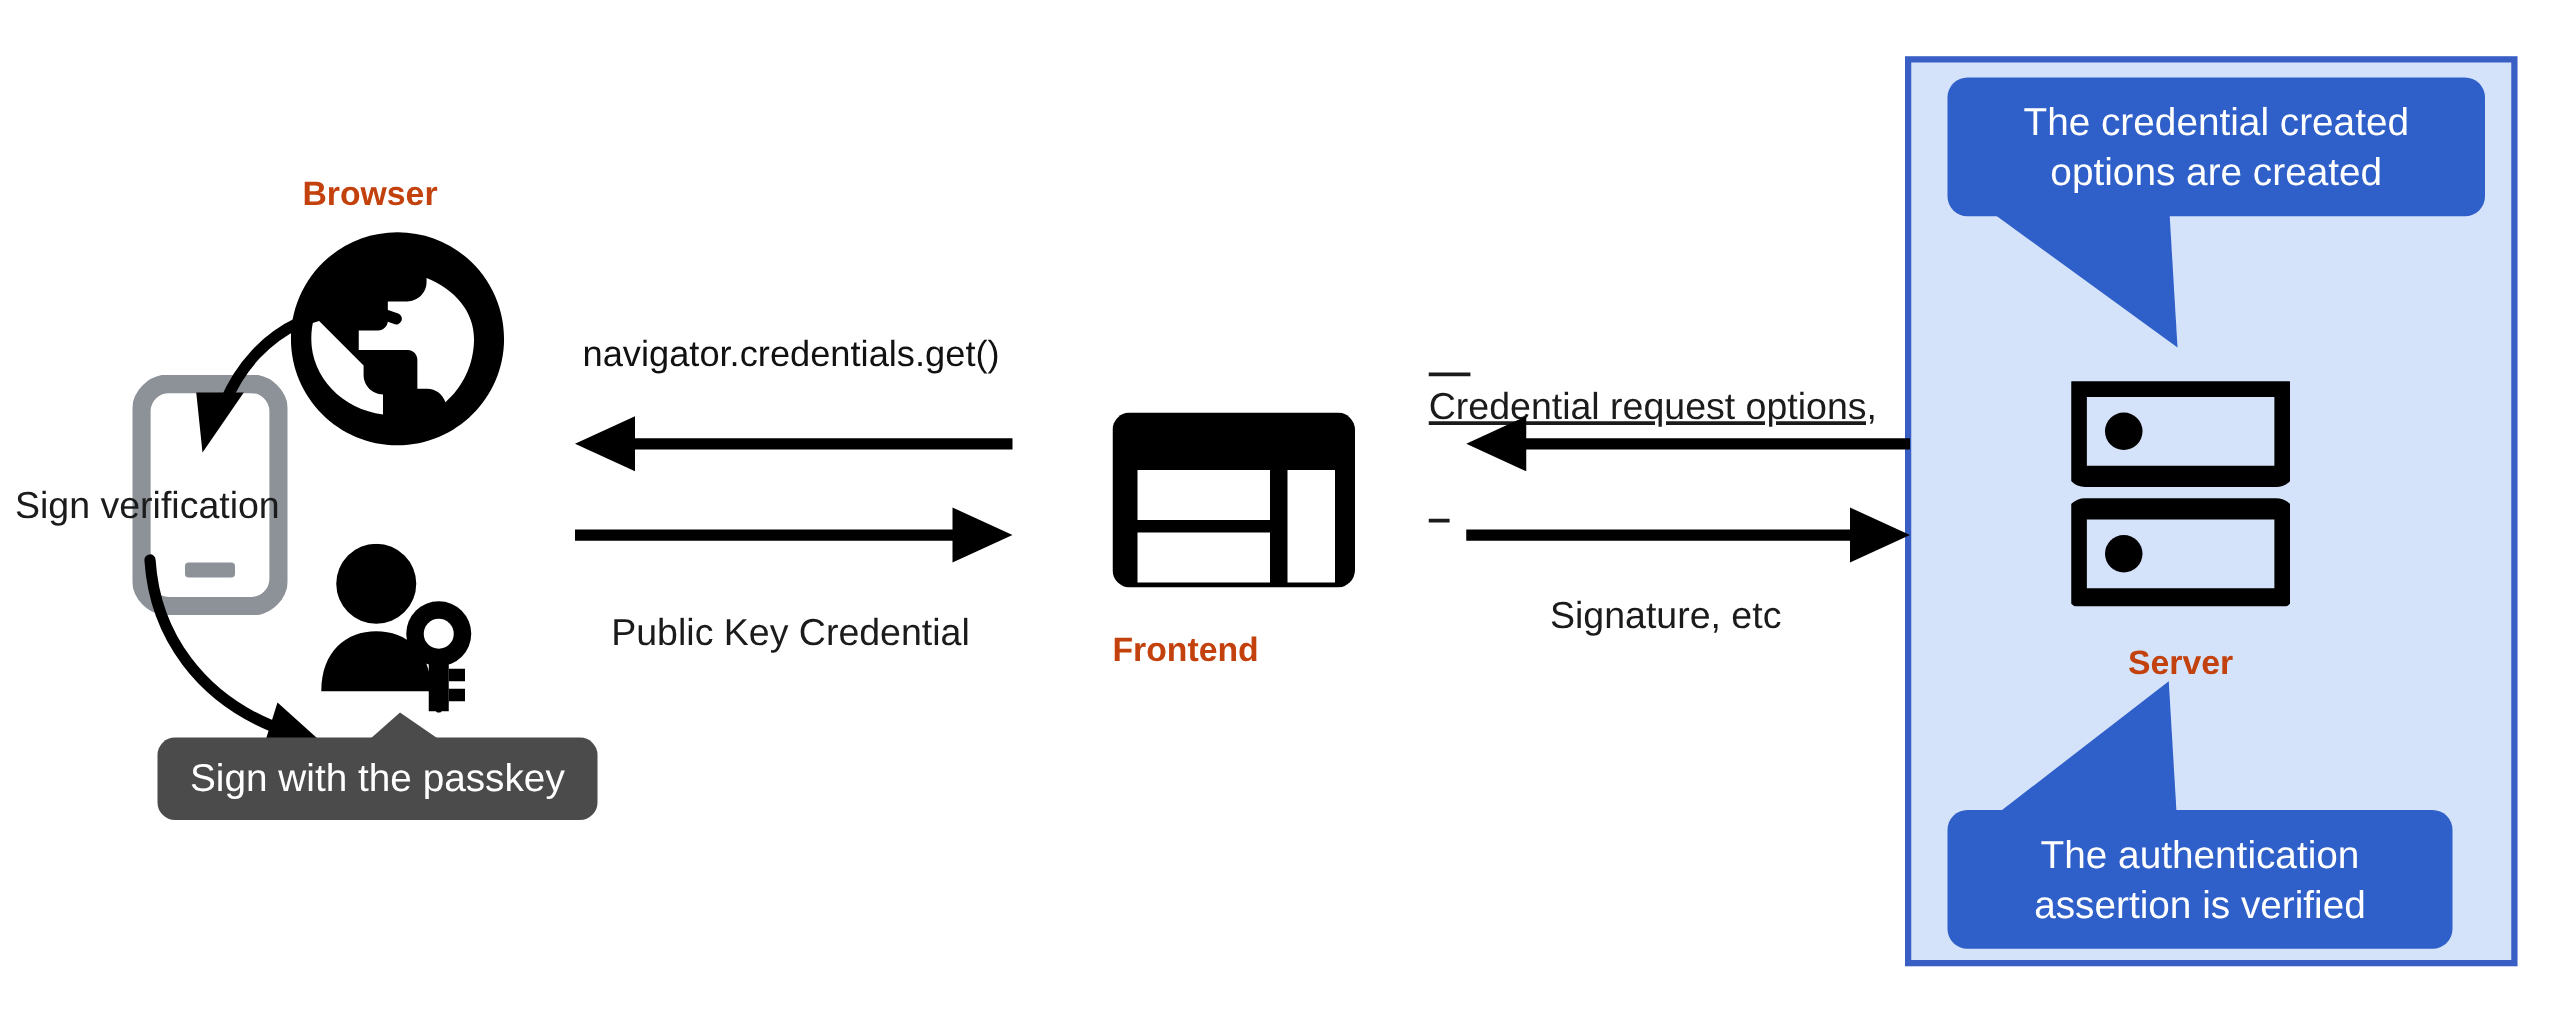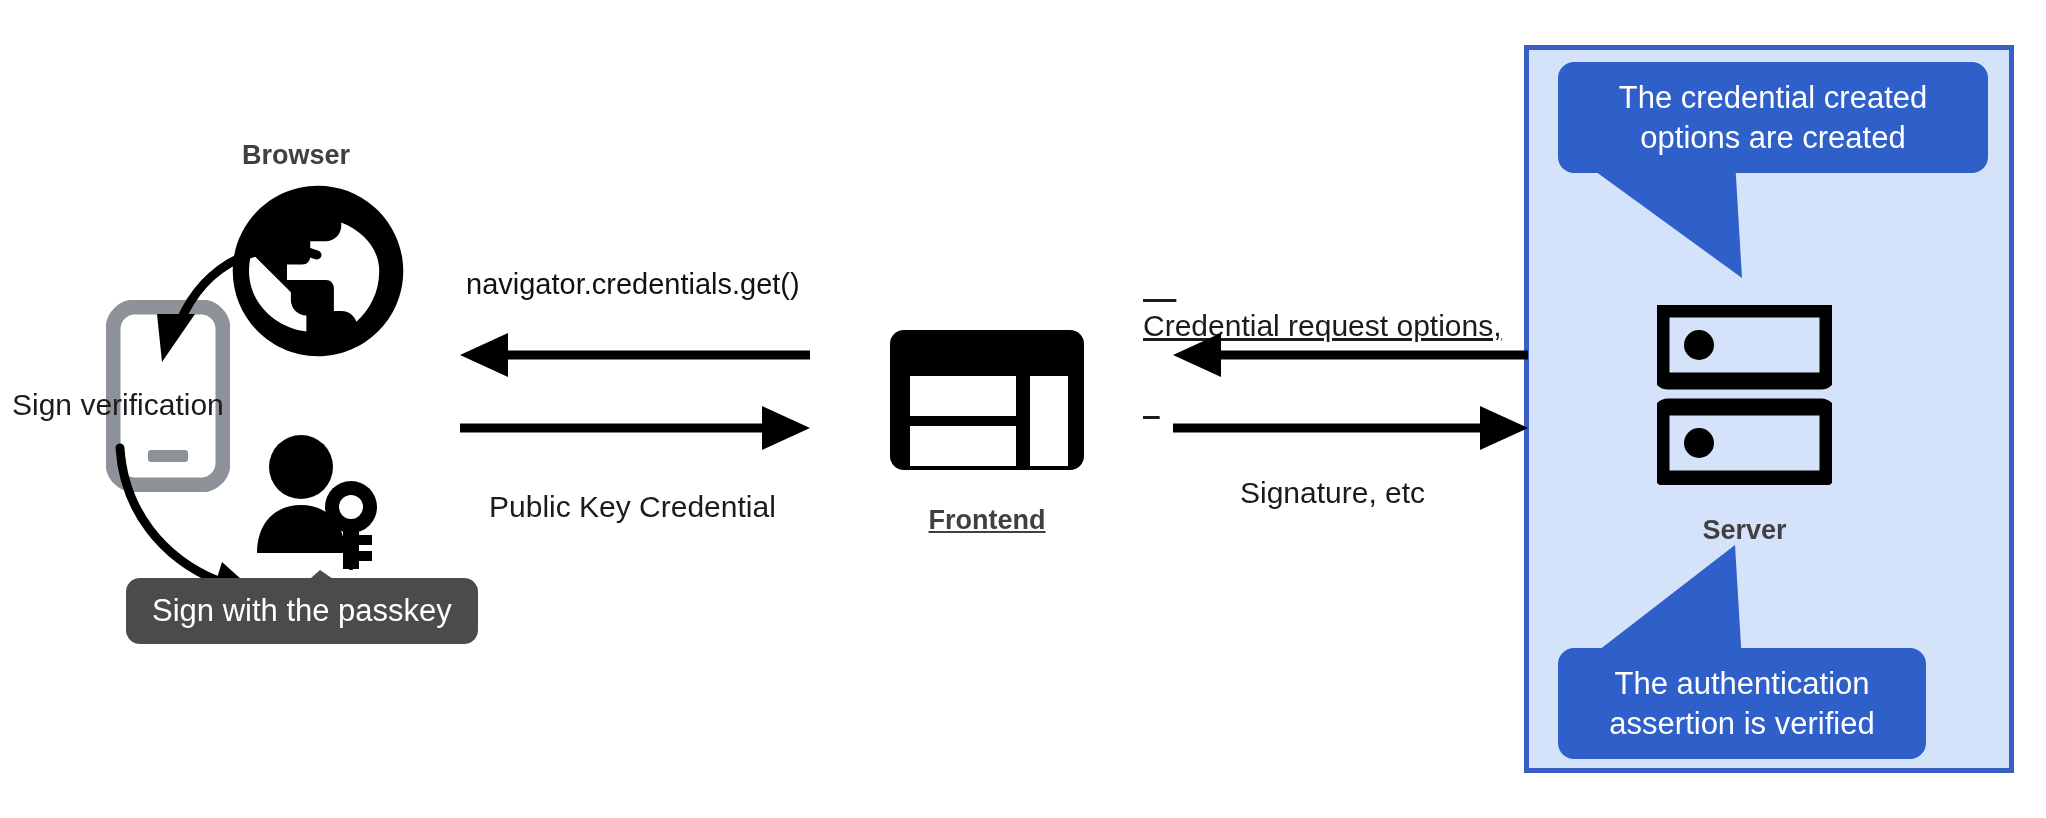--- a/index.html
+++ b/index.html
@@ -25,21 +25,21 @@
     font-family: "Liberation Sans", sans-serif;
     font-size: 30px;
     color: #1b1b1b;
     line-height: 1.3;
     white-space: pre;
   }
   .label-bold {
     font-family: "Liberation Sans", sans-serif;
     font-size: 27px;
     font-weight: bold;
-    color: #404040;
+    color: #c2410c;
     white-space: nowrap;
   }
   .label-mono {
     font-family: Liberation Sans, sans-serif;
     font-size: 29px;
     color: #111111;
     white-space: nowrap;
   }
 
   
@@ -93,21 +93,21 @@
 
   <svg class="tail-svg" style="left:1560px; top:545px; width:260px; height:120px;" viewBox="0 0 260 120">
     <polygon points="175,0 182,118 28,118 30,112" fill="#2f5fc8"></polygon>
   </svg>
 
   <div class="abs callout-blue" style="left:1558px; top:62px; width:430px;">
     <div>The credential created</div>
     <div>options are created</div>
   </div>
 
-  <div class="abs callout-blue" style="left:1558px; top:648px; width:368px;">
+  <div class="abs callout-blue" style="left:1558px; top:648px; width:404px;">
     <div>The authentication</div>
     <div>assertion is verified</div>
   </div>
 
   <div class="abs" style="left:1657px; top:305px;">
     <svg class="icon-svg" width="175" height="180" viewBox="0 0 175 180">
       <rect x="4" y="4" width="167" height="72" rx="7" ry="7" fill="none" stroke="#000000" stroke-width="17"></rect>
       <circle cx="42" cy="40" r="15" fill="#000000"></circle>
       <rect x="4" y="102" width="167" height="72" rx="7" ry="7" fill="none" stroke="#000000" stroke-width="17"></rect>
       <circle cx="42" cy="138" r="15" fill="#000000"></circle>
@@ -117,21 +117,21 @@
   <div class="abs label-bold" style="left:1657px; top:515px; width:175px; text-align:center;">Server</div>
 
   <div class="abs" style="left:890px; top:330px;">
     <svg class="icon-svg" width="194" height="140" viewBox="0 0 194 140">
       <rect x="0" y="0" width="194" height="140" rx="14" ry="14" fill="#000000"></rect>
       <rect x="20" y="46" width="106" height="40" fill="#ffffff"></rect>
       <rect x="20" y="96" width="106" height="40" fill="#ffffff"></rect>
       <rect x="140" y="46" width="38" height="90" fill="#ffffff"></rect>
     </svg>
   </div>
-  <div class="abs label-bold" style="left:890px; top:505px; width:194px; text-align:center;text-decoration:underline;">Frontend</div>
+  <div class="abs label-bold" style="left:890px; top:505px; width:194px; text-align:left;">Frontend</div>
 
   <div class="abs label-bold" style="left:206px; top:140px; width:180px; text-align:center;">Browser</div>
 
   <div class="abs" style="left:225px; top:178px;">
     <svg class="icon-svg" width="186" height="186" viewBox="0 0 48 48">
       <path fill="#000000" d="M24 2C11.85 2 2 11.85 2 24s9.85 22 22 22 22-9.85 22-22S36.15 2 24 2z
         M6.2 24c0-1.62.23-3.18.64-4.67L17 29.5v2c0 2.2 1.8 4 4 4v4.13C12.7 38.6 6.2 32.03 6.2 24z
         M33.9 37.1c-.52-1.62-2-2.8-3.8-2.8h-2v-6c0-1.1-.9-2-2-2H16v-4h4c1.1 0 2-.9 2-2v-4h4c2.2 0 4-1.8 4-4v-.82
         C35.86 13.8 39.8 18.45 39.8 24c0 5.42-2.42 10.08-5.9 13.1z"></path>
     </svg>
@@ -168,21 +168,21 @@
         <polygon points="88,126 104,126 96,137"></polygon>
       </g>
       <circle cx="96" cy="72" r="12" fill="#ffffff"></circle>
     </svg>
   </div>
 
   <svg class="tail-svg" style="left:250px; top:570px; width:180px; height:70px;" viewBox="0 0 180 70">
     <polygon points="70,0 160,62 0,62" fill="#4b4b4b"></polygon>
   </svg>
 
-  <div class="abs callout-dark" style="left:126px; top:578px;">Sign with the passkey</div>
+  <div class="abs callout-dark" style="left:126px; top:590px;">Sign with the passkey</div>
 
   <div class="abs label-mono" style="left:466px; top:268px;">navigator.credentials.get()</div>
 
   <svg class="tail-svg" style="left:460px; top:335px; width:350px; height:40px;" viewBox="0 0 350 40">
     <line x1="42" y1="20" x2="350" y2="20" stroke="#000000" stroke-width="9"></line>
     <polygon points="0,20 48,-2 48,42" fill="#000000"></polygon>
   </svg>
 
   <svg class="tail-svg" style="left:460px; top:408px; width:350px; height:40px;" viewBox="0 0 350 40">
     <line x1="0" y1="20" x2="308" y2="20" stroke="#000000" stroke-width="9"></line>

